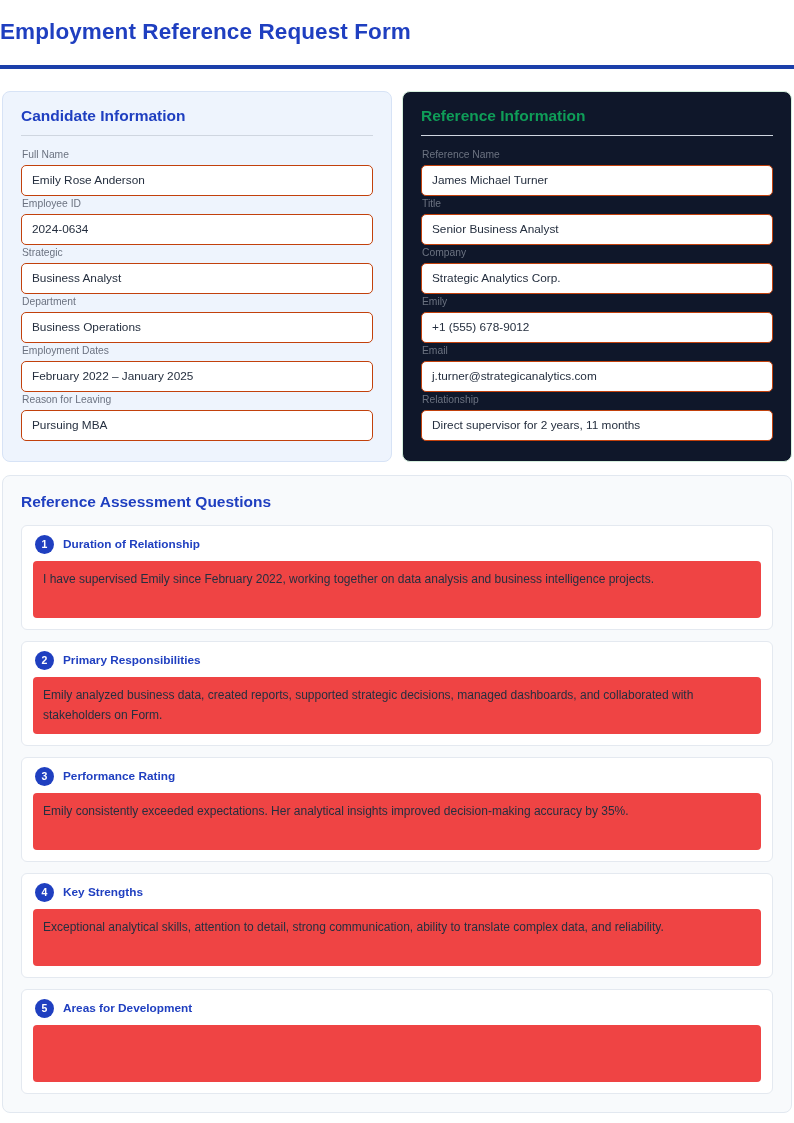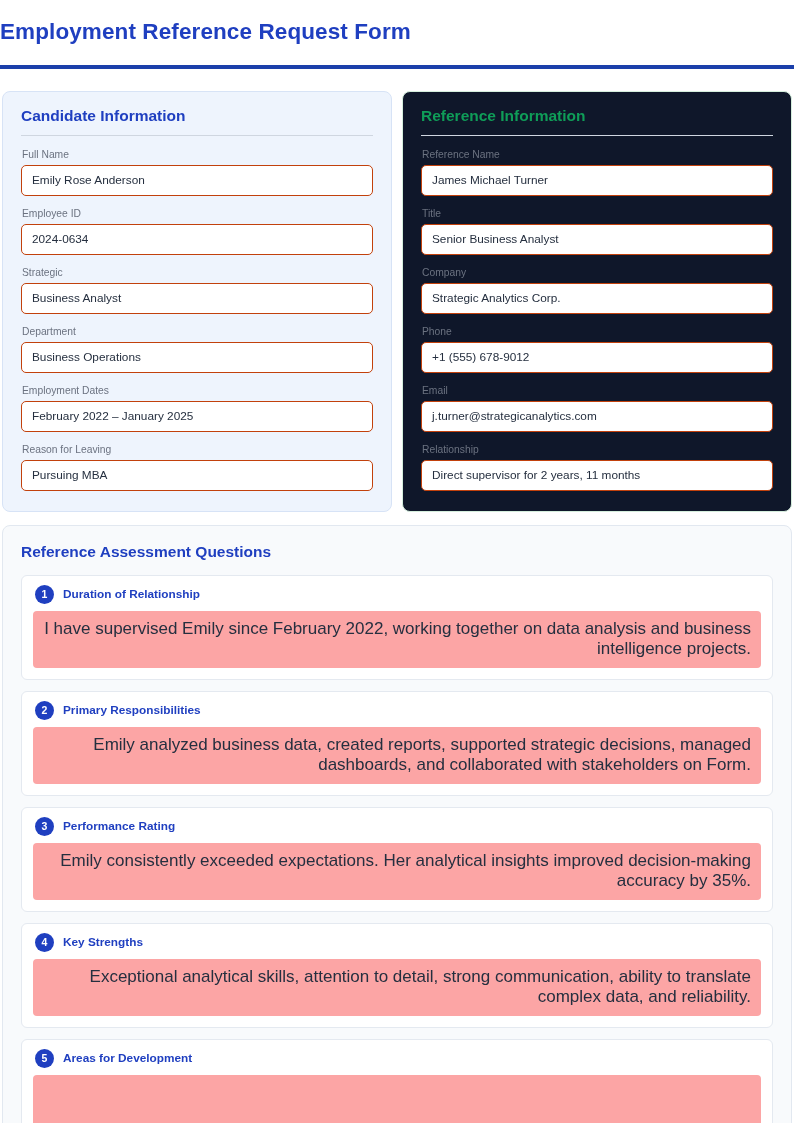--- a/index.html
+++ b/index.html
@@ -62,21 +62,21 @@
     margin: 0 0 9px 0;
     line-height: 20px;
   }
   .panel.candidate .panel-title { color: #1f3fc0; }
   .panel.reference .panel-title { color: #0f9d58; }
   .panel-divider {
     height: 1px;
     background: #cfd6e0;
     margin: 0 0 12px 0;
   }
-  .field { margin-bottom: 11px; }
+  .field { margin-bottom: 1px; }
   .field:last-child { margin-bottom: 0; }
   .field-label {
     display: block;
     font-size: 10.3px;
     color: #6b7280;
     margin: 0 0 4px 1px;
     line-height: 13px;
   }
   .field-input {
     display: block;
@@ -134,28 +134,27 @@
     text-align: center;
     line-height: 19px;
   }
   .q-label {
     font-size: 11.8px;
     font-weight: bold;
     color: #1f3fc0;
     line-height: 15px;
   }
   .q-answer {
-    background: #fca5a5;
+    background: #ef4444;
     border-radius: 4px;
     min-height: 57px;
     padding: 8px 10px 8px 10px;
-    font-size: 17px;
+    font-size: 12px;
     color: #252f3f;
     line-height: 20px;
-    text-align: right;
   }
 </style>
 </head>
 <body>
 
 <div class="page">
 
   <h1 class="doc-title">Employment Reference Request Form</h1>
   <div class="title-rule"></div>
 
@@ -209,21 +208,21 @@
         <span class="field-label">Title</span>
         <div class="field-input">Senior Business Analyst</div>
       </div>
 
       <div class="field">
         <span class="field-label">Company</span>
         <div class="field-input">Strategic Analytics Corp.</div>
       </div>
 
       <div class="field">
-        <span class="field-label">Phone</span>
+        <span class="field-label">Emily</span>
         <div class="field-input">+1 (555) 678-9012</div>
       </div>
 
       <div class="field">
         <span class="field-label">Email</span>
         <div class="field-input">j.turner@strategicanalytics.com</div>
       </div>
 
       <div class="field">
         <span class="field-label">Relationship</span>

